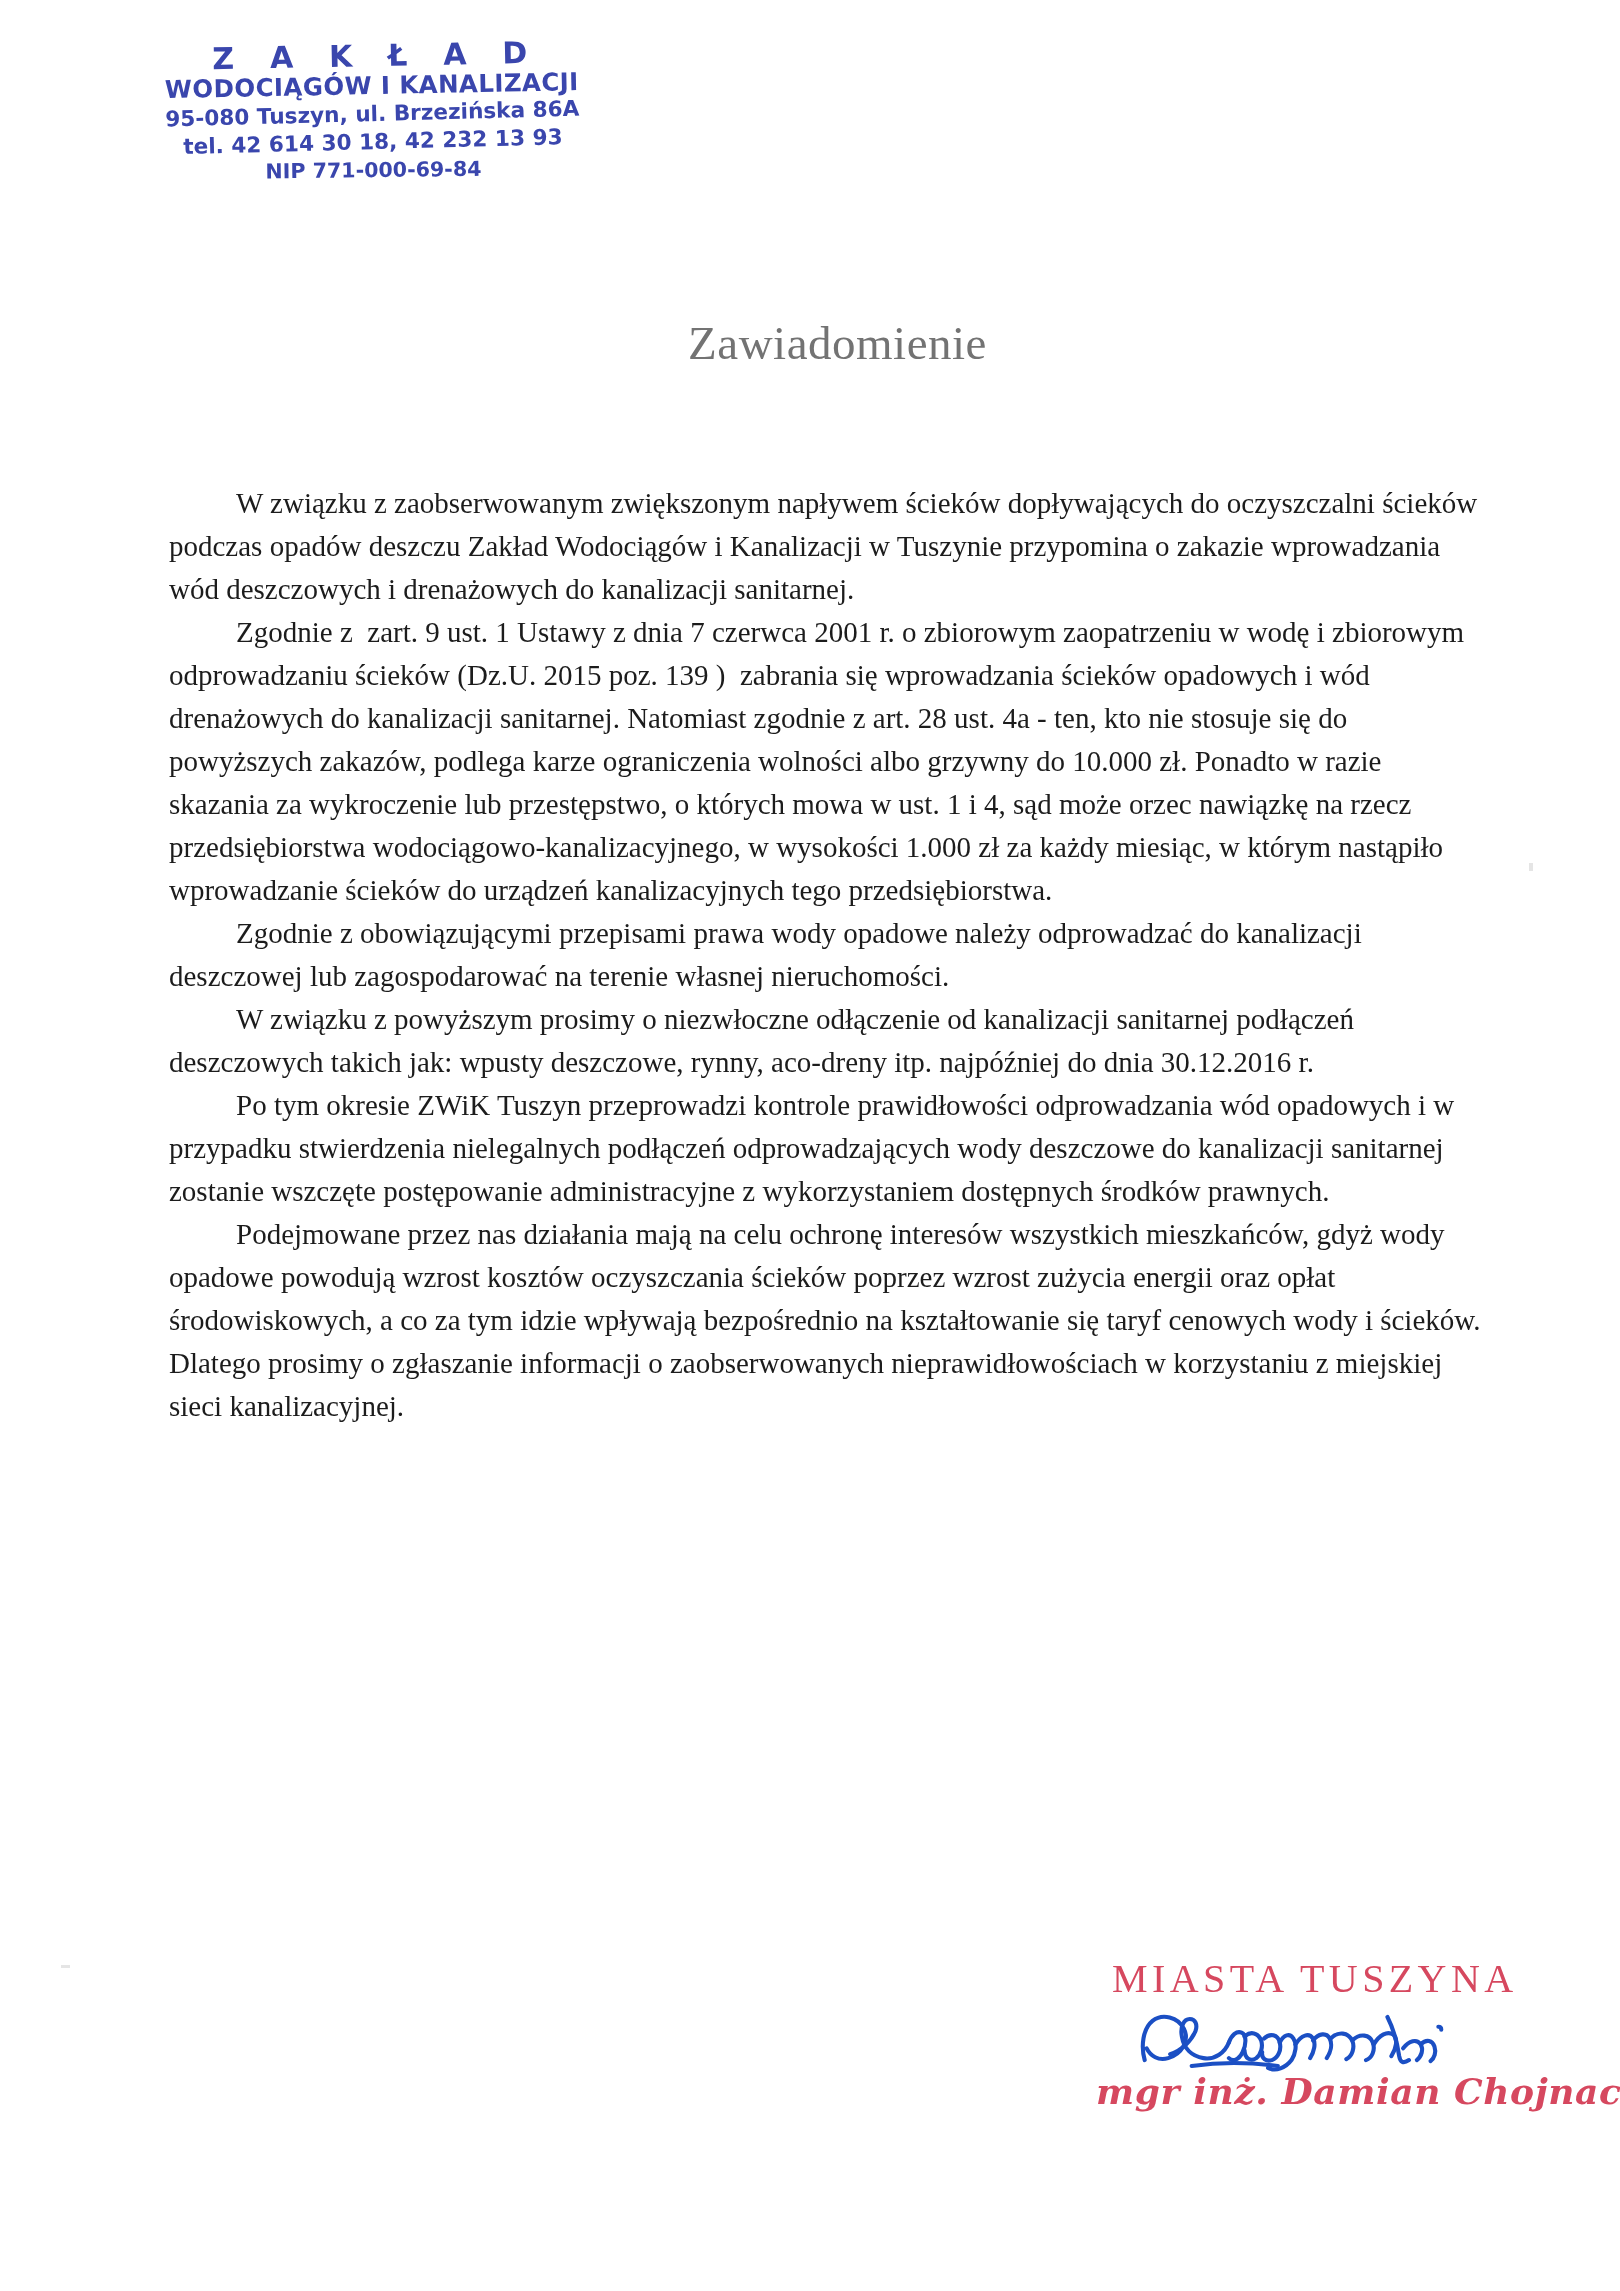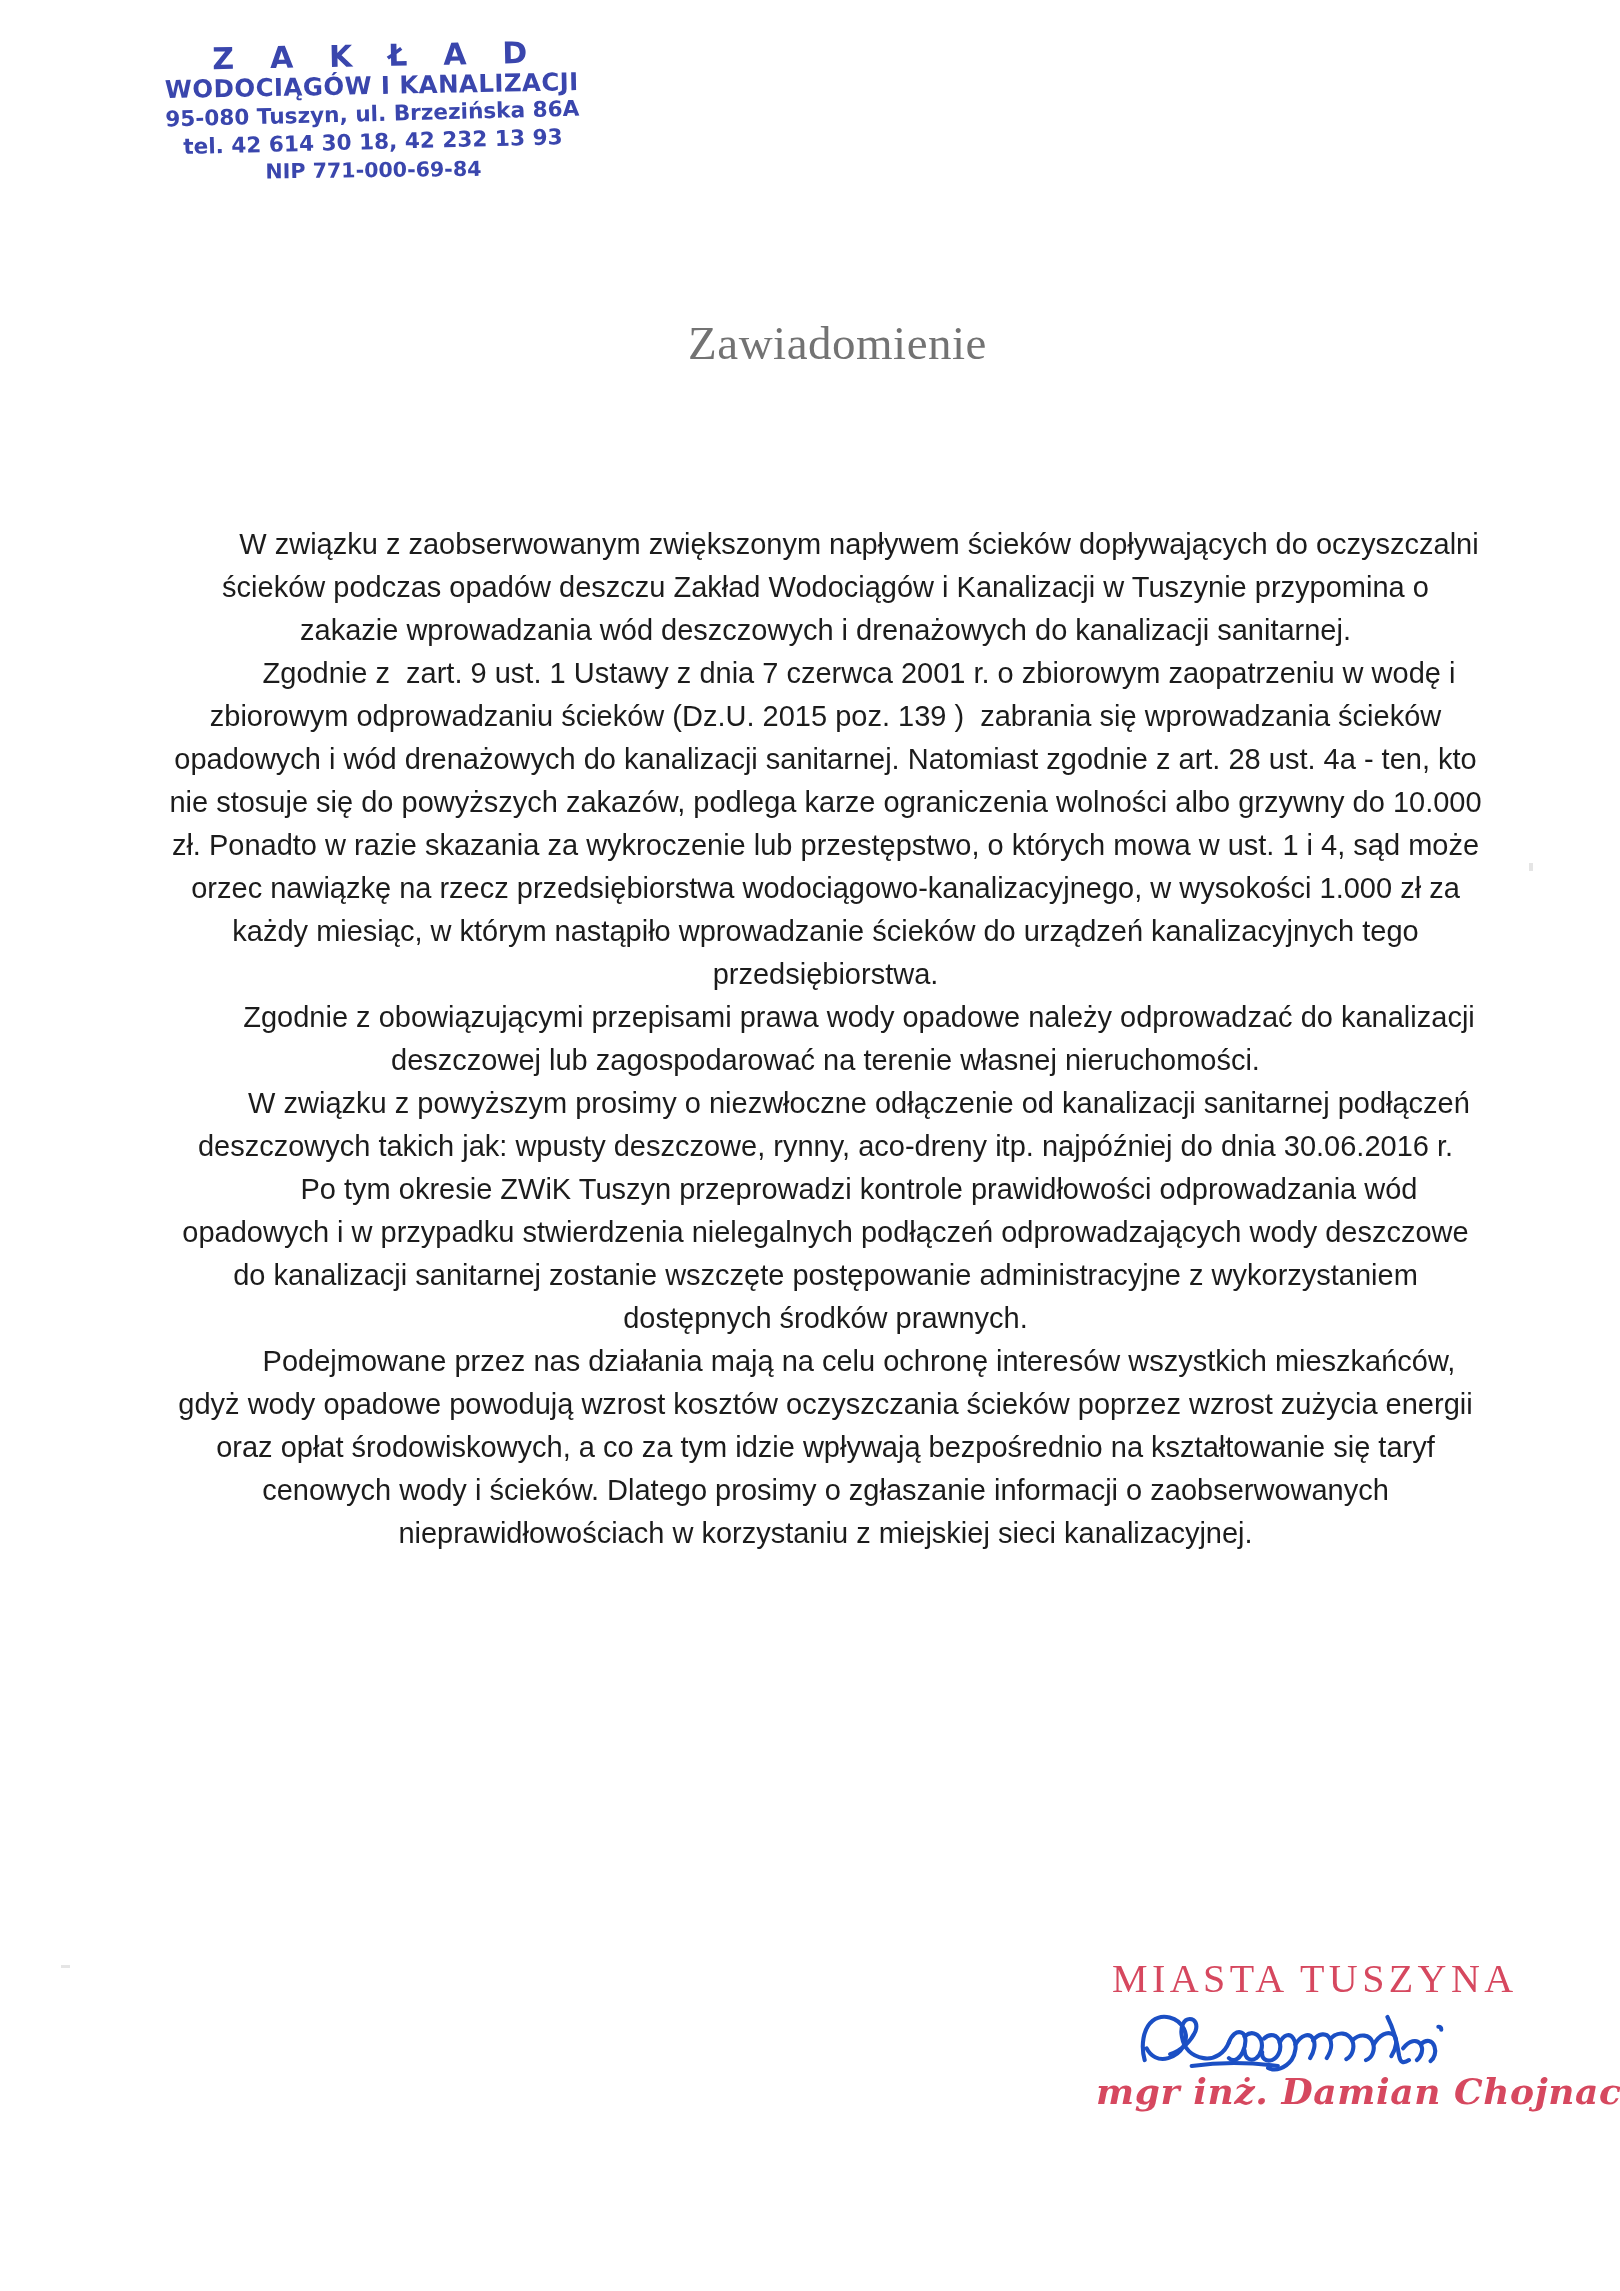--- a/index.html
+++ b/index.html
@@ -69,27 +69,27 @@
     color: #737373;
     letter-spacing: 0.5px;
     padding-left: 55px;
     box-sizing: border-box;
   }
 
   
   .body-block {
     position: absolute;
     left: 169px;
-    top: 523px;
+    top: 482px;
     width: 1313px;
-    font-family: Liberation Sans, sans-serif;
+    font-family: Liberation Serif, serif;
     font-size: 29px;
     line-height: 43px;
     color: #1c1c1c;
-    text-align: center;
+    text-align: left;
   }
   .body-block p {
     margin: 0;
     text-indent: 67px;
     white-space: pre-wrap;
   }
 
   
   .sig-block {
     position: absolute;
@@ -155,21 +155,21 @@
     <div class="stamp-line l2">tel. 42 614 30 18, 42 232 13 93</div>
     <div class="stamp-line l3">NIP 771-000-69-84</div>
   </div>
 
   <div class="doc-title">Zawiadomienie</div>
 
   <div class="body-block">
     <p>W związku z zaobserwowanym zwiększonym napływem ścieków dopływających do oczyszczalni ścieków podczas opadów deszczu Zakład Wodociągów i Kanalizacji w Tuszynie przypomina o zakazie wprowadzania wód deszczowych i drenażowych do kanalizacji sanitarnej.</p>
     <p>Zgodnie z  zart. 9 ust. 1 Ustawy z dnia 7 czerwca 2001 r. o zbiorowym zaopatrzeniu w wodę i zbiorowym odprowadzaniu ścieków (Dz.U. 2015 poz. 139 )  zabrania się wprowadzania ścieków opadowych i wód drenażowych do kanalizacji sanitarnej. Natomiast zgodnie z art. 28 ust. 4a - ten, kto nie stosuje się do powyższych zakazów, podlega karze ograniczenia wolności albo grzywny do 10.000 zł. Ponadto w razie skazania za wykroczenie lub przestępstwo, o których mowa w ust. 1 i 4, sąd może orzec nawiązkę na rzecz przedsiębiorstwa wodociągowo-kanalizacyjnego, w wysokości 1.000 zł za każdy miesiąc, w którym nastąpiło wprowadzanie ścieków do urządzeń kanalizacyjnych tego przedsiębiorstwa.</p>
     <p>Zgodnie z obowiązującymi przepisami prawa wody opadowe należy odprowadzać do kanalizacji deszczowej lub zagospodarować na terenie własnej nieruchomości.</p>
-    <p>W związku z powyższym prosimy o niezwłoczne odłączenie od kanalizacji sanitarnej podłączeń deszczowych takich jak: wpusty deszczowe, rynny, aco-dreny itp. najpóźniej do dnia 30.06.2016 r.</p>
+    <p>W związku z powyższym prosimy o niezwłoczne odłączenie od kanalizacji sanitarnej podłączeń deszczowych takich jak: wpusty deszczowe, rynny, aco-dreny itp. najpóźniej do dnia 30.12.2016 r.</p>
     <p>Po tym okresie ZWiK Tuszyn przeprowadzi kontrole prawidłowości odprowadzania wód opadowych i w przypadku stwierdzenia nielegalnych podłączeń odprowadzających wody deszczowe do kanalizacji sanitarnej zostanie wszczęte postępowanie administracyjne z wykorzystaniem dostępnych środków prawnych.</p>
     <p>Podejmowane przez nas działania mają na celu ochronę interesów wszystkich mieszkańców, gdyż wody opadowe powodują wzrost kosztów oczyszczania ścieków poprzez wzrost zużycia energii oraz opłat środowiskowych, a co za tym idzie wpływają bezpośrednio na kształtowanie się taryf cenowych wody i ścieków. Dlatego prosimy o zgłaszanie informacji o zaobserwowanych nieprawidłowościach w korzystaniu z miejskiej sieci kanalizacyjnej.</p>
   </div>
 
   <div class="sig-block">
     <div class="sig-role2">MIASTA TUSZYNA</div>
 
     <svg class="signature-svg" width="323" height="71" viewBox="0 0 330 72" fill="none">
       <g stroke="#1b4fc4" stroke-width="4.2" stroke-linecap="round" stroke-linejoin="round" fill="none">
         <path d="M14 56 C10 42 12 24 22 16 C32 8 48 12 54 24 C60 36 52 50 38 54 C28 57 20 52 16 44"></path>

